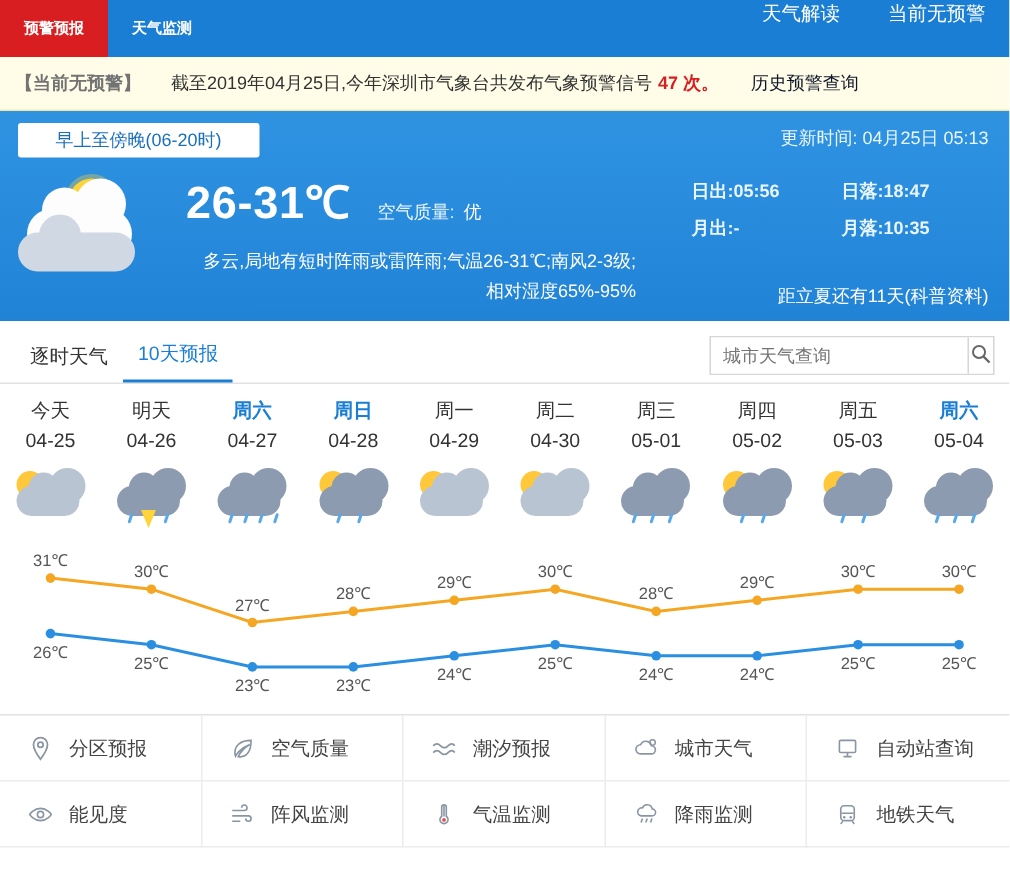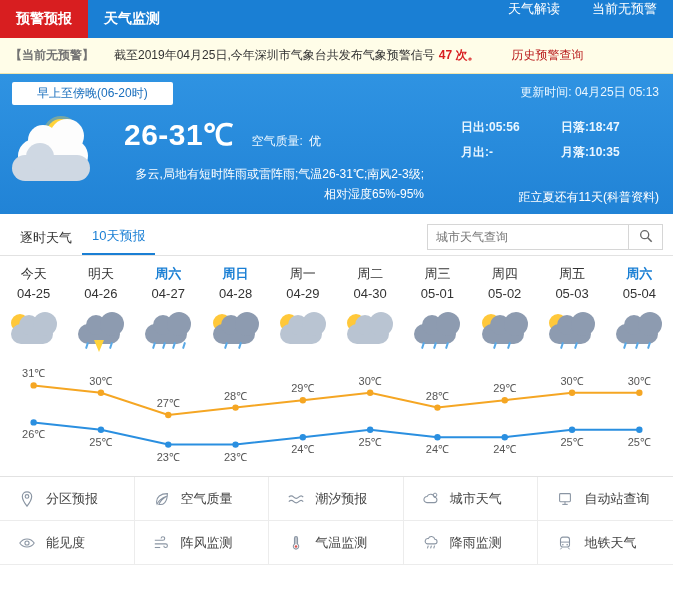--- a/index.html
+++ b/index.html
@@ -20,21 +20,21 @@
     background: #1a7fd4;
     display: flex;
     align-items: stretch;
     position: relative;
   }
   .topnav .tab {
     display: flex;
     align-items: center;
     padding: 0 16px;
     color: #ffffff;
-    font-size: 14px;
+    font-size: 10px;
     font-weight: bold;
     cursor: pointer;
   }
   .topnav .tab.active {
     background: #d81e20;
   }
   .topnav .right {
     margin-left: auto;
     display: flex;
     align-items: flex-start;
@@ -47,21 +47,21 @@
     background: #fffde8;
     border-bottom: 1px solid #f0e6b0;
     display: flex;
     align-items: center;
     padding: 0 10px;
     font-size: 12px;
     color: #333;
   }
   .alertbar .tag { color: #737373; font-weight: bold; margin-right: 20px; }
   .alertbar .num { color: #d81e20; font-weight: bold; }
-  .alertbar .history { color: #b91c1c; margin-left: 32px; cursor: pointer; text-align: right; }
+  .alertbar .history { color: #0f172a; margin-left: 21px; cursor: pointer; text-align: right; }
 
   
   .panel {
     height: 140px;
     background: #2a8fe0;
     background: linear-gradient(180deg, #2f93e2 0%, #2183d6 100%);
     color: #ffffff;
     position: relative;
     padding: 8px 12px 0 12px;
   }
@@ -179,21 +179,21 @@
     color: #1a7fd4;
     border-bottom: 2px solid #1a7fd4;
   }
   .searchbox {
     margin-left: auto;
     display: flex;
     align-items: center;
     margin-bottom: 5px;
     border: 1px solid #d6d6d6;
     height: 26px;
-    width: 236px;
+    width: 190px;
   }
   .searchbox input {
     border: none;
     outline: none;
     height: 24px;
     flex: 1;
     padding: 0 8px;
     font-size: 12px;
     color: #888;
     font-family: "Liberation Sans", sans-serif;

